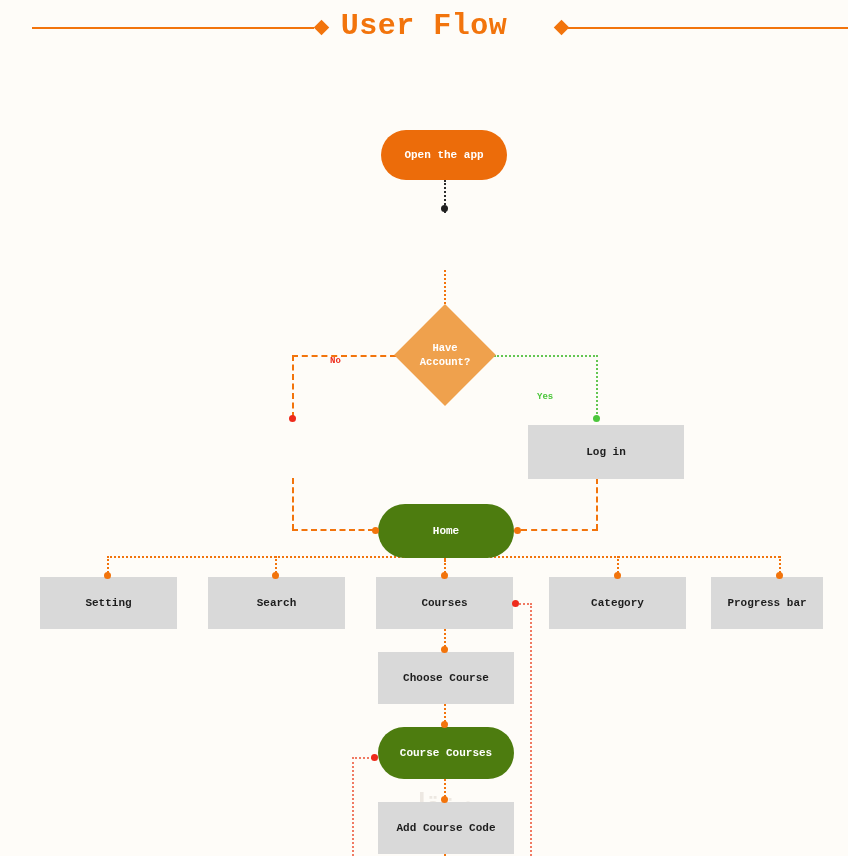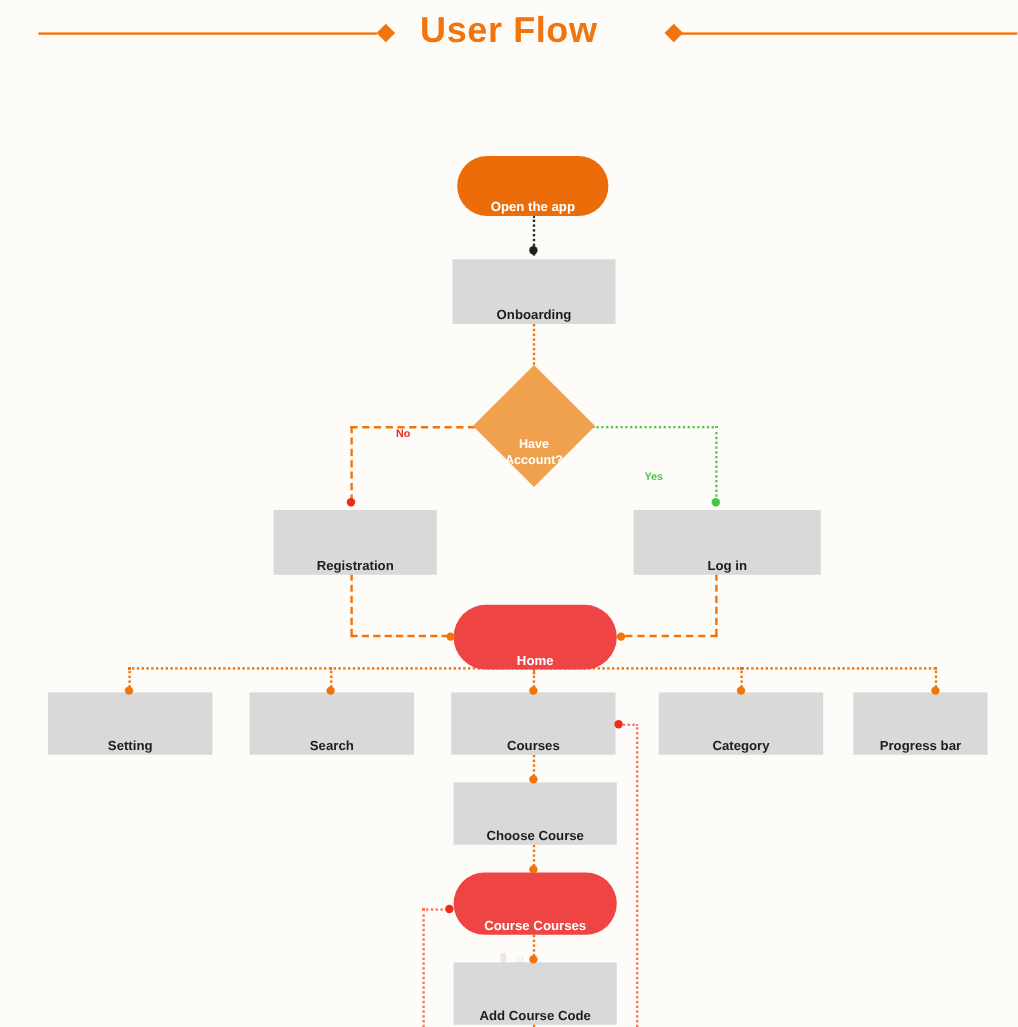--- a/index.html
+++ b/index.html
@@ -10,20 +10,21 @@
   }
   body {
     font-family: "Liberation Sans", "DejaVu Sans", sans-serif;
   }
   #canvas {
     position: relative;
     width: 848px;
     height: 856px;
     background: #FEFCF8;
     overflow: hidden;
+    font-family: Liberation Mono, monospace;
   }
 
   
   #header {
     position: absolute;
     left: 0; top: 0;
     width: 848px; height: 56px;
   }
   #page-title {
     position: absolute;
@@ -51,35 +52,35 @@
     background: #F2740C;
     transform: rotate(45deg);
   }
   .rule-dot.left  { left: 316px; }
   .rule-dot.right { left: 556px; }
 
   
   .node {
     position: absolute;
     display: flex;
-    align-items: flex-end;
+    align-items: center;
     justify-content: center;
     text-align: center;
     font-size: 11px;
     font-weight: bold;
     line-height: 14px;
     box-sizing: border-box;
     z-index: 5;
   }
   .node.grey {
     background: #D9D9D9;
     color: #1D1D1D;
   }
   .node.dark {
-    background: #ef4444;
+    background: #4d7c0f;
     color: #FFFFFF;
     border-radius: 27px;
   }
   .node.pill {
     background: #EC6C0A;
     color: #FFFFFF;
     border-radius: 26px;
   }
   .node.diamond-wrap {
     background: transparent;
@@ -265,35 +266,29 @@
   <div class="conn h-salmon" style="left:516px; top:603px; width:16px;"></div>
   <div class="conn v-salmon" style="left:530px; top:603px; height:253px;"></div>
   <div class="dot red" style="left:512px; top:600px;"></div>
 
   <div class="conn v-orange" style="left:444px; top:852px; height:4px;"></div>
 
   <div class="node pill" style="left:381px; top:130px; width:126px; height:50px;">
     <span>Open the app</span>
   </div>
 
-  <div class="node grey" style="left:377px; top:216px; width:136px; height:54px;">
-    <span>Onboarding</span>
-  </div>
 
   <div class="node diamond-wrap" style="left:409px; top:319px; width:72px; height:72px;">
     <div class="diamond-shape"></div>
     <div class="diamond-label">
       <div>Have</div>
       <div>Account?</div>
     </div>
   </div>
 
-  <div class="node grey" style="left:228px; top:425px; width:136px; height:54px;">
-    <span>Registration</span>
-  </div>
 
   <div class="node grey" style="left:528px; top:425px; width:156px; height:54px;">
     <span>Log in</span>
   </div>
 
   <div class="node dark" style="left:378px; top:504px; width:136px; height:54px;">
     <span>Home</span>
   </div>
 
   <div class="node grey" style="left:40px; top:577px; width:137px; height:52px;">

